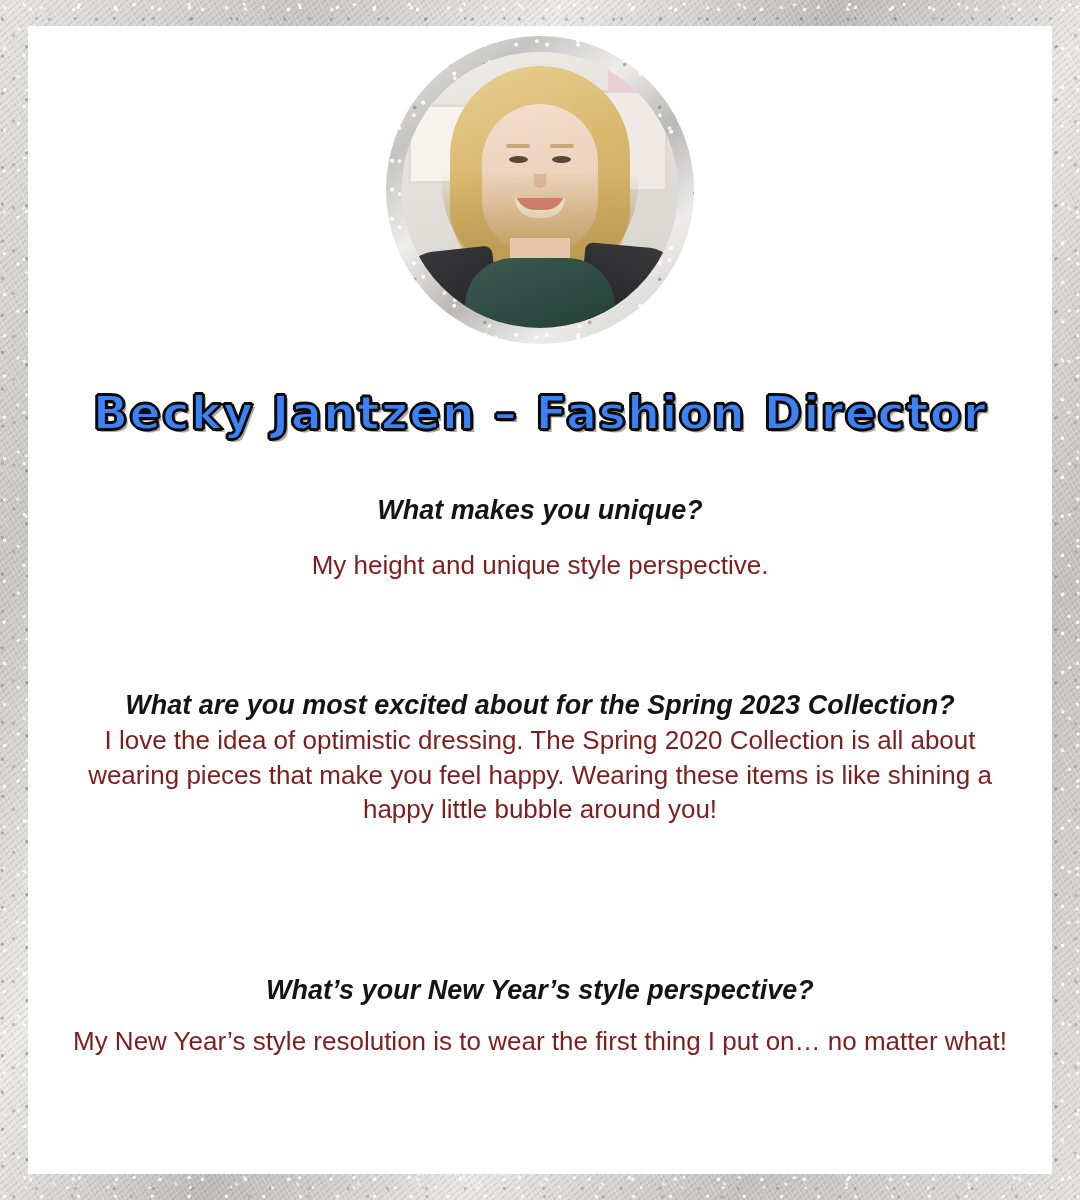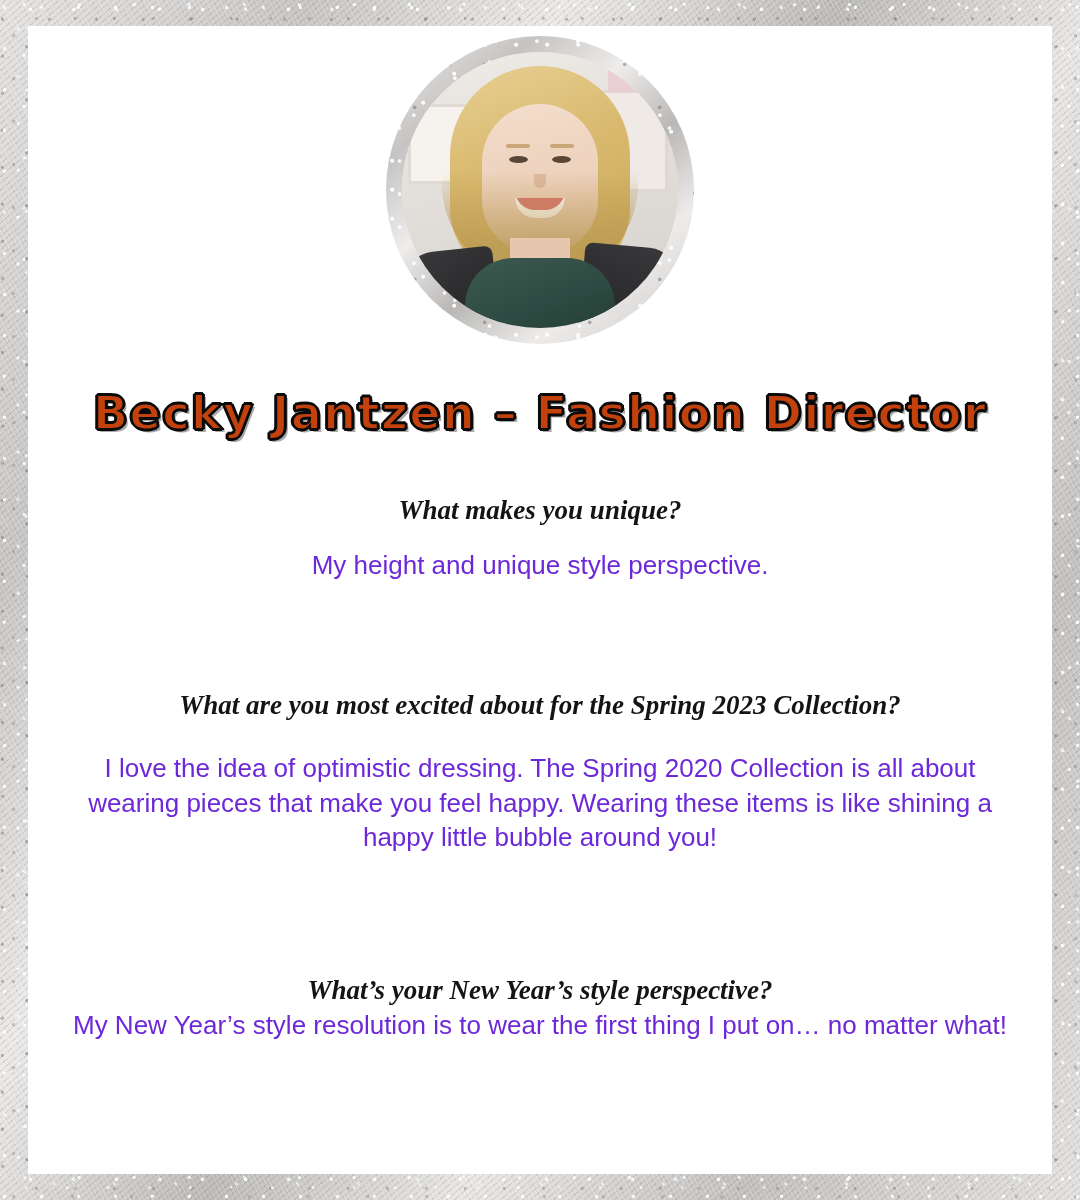--- a/index.html
+++ b/index.html
@@ -179,61 +179,61 @@
   
   .name-title {
     position: absolute;
     left: 0; right: 0;
     top: 360px;
     text-align: center;
     font-family: "DejaVu Sans", sans-serif;
     font-size: 46px;
     font-weight: 700;
     letter-spacing: 1.5px;
-    color: #c2410c;
+    color: #3b82f6;
     -webkit-text-stroke: 2px #0a0a0a;
     text-shadow:
       2px 0 0 #0a0a0a, -2px 0 0 #0a0a0a,
       0 2px 0 #0a0a0a, 0 -2px 0 #0a0a0a,
       3px 3px 0 rgba(10,10,10,0.35);
     white-space: nowrap;
   }
 
   
   .qa {
     position: absolute;
     left: 40px;
     right: 40px;
     text-align: center;
   }
   .qa-q {
-    font-family: Liberation Serif, serif;
+    font-family: Liberation Sans, sans-serif;
     font-style: italic;
     font-weight: 700;
     color: #141414;
     line-height: 1.25;
   }
   .qa-a {
     font-family: "Liberation Sans", sans-serif;
     font-weight: 400;
-    color: #6d28d9;
+    color: #7f1d1d;
     line-height: 1.34;
   }
 
   #qa-0 { top: 468px; }
   #qa-0 .qa-q { font-size: 27px; }
   #qa-0 .qa-a { font-size: 26px; margin-top: 20px; }
 
   #qa-1 { top: 663px; }
   #qa-1 .qa-q { font-size: 27px; }
-  #qa-1 .qa-a { font-size: 26px; margin-top: 28px; }
+  #qa-1 .qa-a { font-size: 26px; margin-top: 0; }
 
   #qa-2 { top: 948px; }
   #qa-2 .qa-q { font-size: 27px; }
-  #qa-2 .qa-a { font-size: 26px; }
+  #qa-2 .qa-a { font-size: 26px; margin-top: 16px; }
 </style>
 </head>
 <body>
 
 <div class="page">
 
   <div class="card">
 
     <div class="avatar-wrap">
       <div class="avatar-ring"></div>

